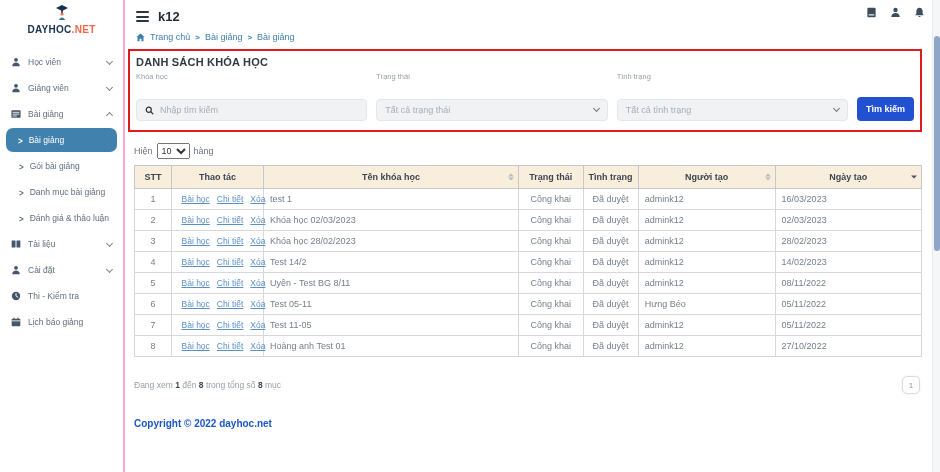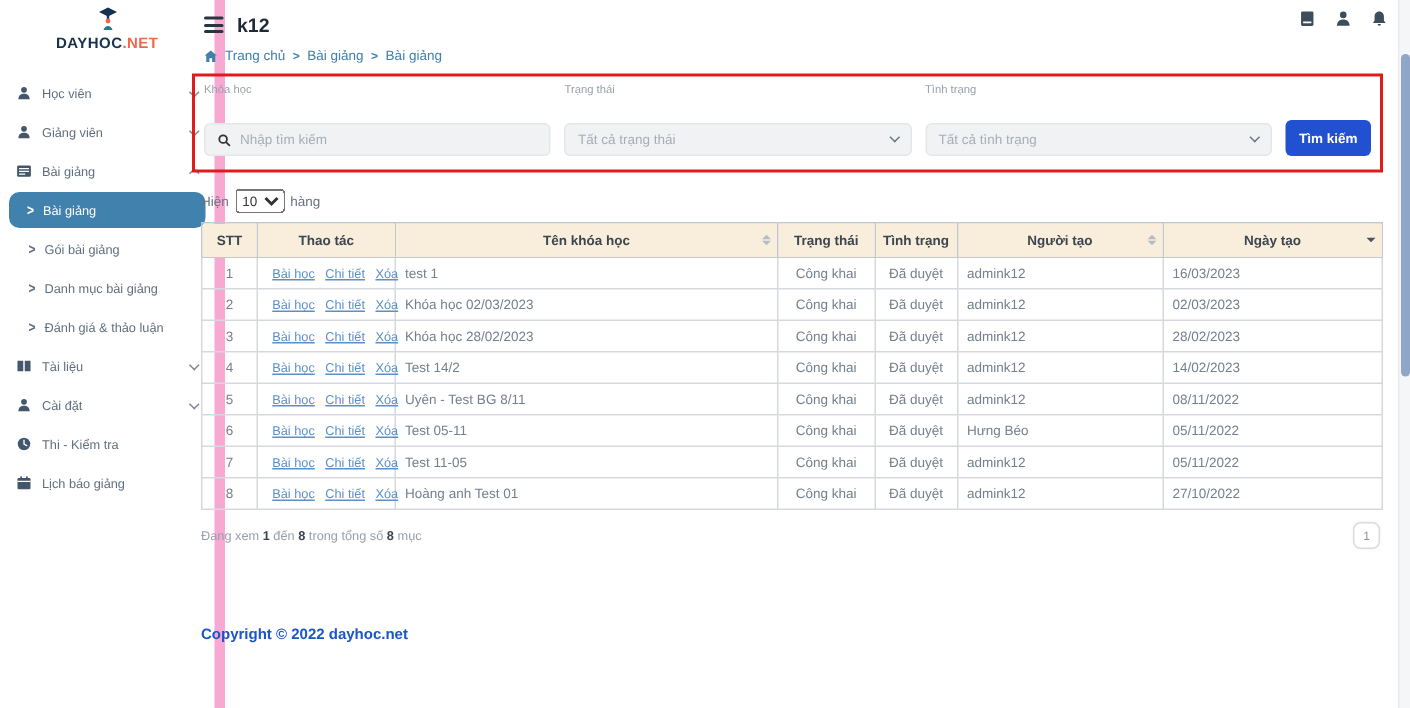--- a/index.html
+++ b/index.html
@@ -3,21 +3,21 @@
 <meta charset="utf-8">
 <style>
   :root{
     --primary:#2151d0; --active-menu:#4181ad; --crumb:#4080ad; --thead:#f9eedb;
     --tlink:#5b8fc9; --hl:#e01b1b; --copy:#1b56c5; --navy:#16324f; --orange:#f2664a;
   }
   *{box-sizing:border-box; margin:0; padding:0;}
   body{width:940px;height:472px;position:relative;overflow:hidden;background:#fff;
        font-family:"Liberation Sans",sans-serif;-webkit-font-smoothing:antialiased;}
   
-  .sidebar{position:absolute;left:0;top:0;width:150px;height:472px;background:#fff;border-right:7px solid #f9a8d4;}
+  .sidebar{position:absolute;left:0;top:0;width:125px;height:472px;background:#fff;border-right:2px solid #f9a8d4;}
   .logo{display:flex;flex-direction:column;align-items:center;padding-top:4px;}
   .logo-text{font-size:10px;font-weight:bold;letter-spacing:.3px;margin-top:2px;}
   .logo-text .p1{color:var(--navy);} .logo-text .p2{color:var(--orange);}
   .nav{margin-top:14px;font-size:8.5px;color:#5f6e7e;}
   .nav-item{display:flex;align-items:center;gap:7px;padding:8px 11px;cursor:pointer;}
   .nav-item svg{width:10px;height:10px;flex:none;color:#43566a;}
   .chev{margin-left:auto;width:5px;height:5px;border-right:1.3px solid #7a8795;border-bottom:1.3px solid #7a8795;flex:none;}
   .chev.down{transform:rotate(45deg);margin-top:-2px;}
   .chev.up{transform:rotate(-135deg);margin-top:3px;}
   .sub-item{display:flex;align-items:center;gap:6px;padding:8px 11px 8px 19px;cursor:pointer;}
@@ -56,21 +56,21 @@
   table{width:calc(100% - 19px);margin-left:9px;border-collapse:collapse;font-size:9px;table-layout:fixed;}
   th{background:var(--thead);border:1px solid #c3c8cd;padding:6px 4px;color:#3b4650;font-size:9px;position:relative;}
   td{border:1px solid #d5d9dd;padding:5px 6px;color:#74808c;}
   .c-center{text-align:center;}
   td.c-act{text-align:center;white-space:nowrap;}
   .tlink{color:var(--tlink);text-decoration:underline;cursor:pointer;margin:0 3.5px;font-size:8.5px;}
   .sort{position:absolute;right:4px;top:50%;transform:translateY(-50%);display:flex;flex-direction:column;gap:1px;}
   .sort b{width:0;height:0;border-left:3px solid transparent;border-right:3px solid transparent;display:block;}
   .sort b.u{border-bottom:3.5px solid #b6bcc3;} .sort b.d{border-top:3.5px solid #b6bcc3;}
   .sort.active b.d{border-top-color:#4a545e;}
-  .summary-row{display:flex;align-items:center;justify-content:space-between;margin:8px 12px 0 9px;}
+  .summary-row{display:flex;align-items:center;justify-content:space-between;margin:19px 12px 0 9px;}
   .summary{font-size:8.5px;color:#97a0a9;}
   .summary b{color:#3c4650;}
   .page-btn{width:18px;height:18px;border:1px solid #d8dce0;border-radius:5px;background:#fff;color:#8a94a0;font-size:8px;display:flex;align-items:center;justify-content:center;box-shadow:0 0 3px rgba(0,0,0,.06);cursor:pointer;}
   .copyright{position:absolute;left:9px;bottom:7px;color:var(--copy);font-weight:bold;font-size:10px;}
   
   .scrollbar{position:absolute;right:0;top:0;width:8px;height:472px;background:#f4f6f8;border-left:1px solid #e9ebee;}
   .scroll-thumb{position:absolute;top:36px;left:1px;width:6px;height:215px;background:#8fa6c9;border-radius:3px;}
 </style>
 </head>
 <body>
@@ -182,20 +182,21 @@
         <path d="M6 0.8 L11.4 5.4 H10 V11 H7.2 V7.8 H4.8 V11 H2 V5.4 H0.6 Z"></path>
       </svg>
     <span class="crumb">Trang chủ</span>
     <span class="sep">&gt;</span>
     <span class="crumb">Bài giảng</span>
     <span class="sep">&gt;</span>
     <span class="crumb">Bài giảng</span>
   </div>
 
   <div class="filter-panel">
+    <div class="panel-title">DANH SÁCH KHÓA HỌC</div>
     <div class="filter-row">
       <div class="field">
         <div class="lbl">Khóa học</div>
         <div class="control">
           <svg viewBox="0 0 12 12" fill="none" stroke="currentColor" stroke-width="1.6">
               <circle cx="5" cy="5" r="3.4"></circle>
               <line x1="7.6" y1="7.6" x2="11" y2="11"></line>
             </svg>
           <input placeholder="Nhập tìm kiếm" style="">
         </div>

